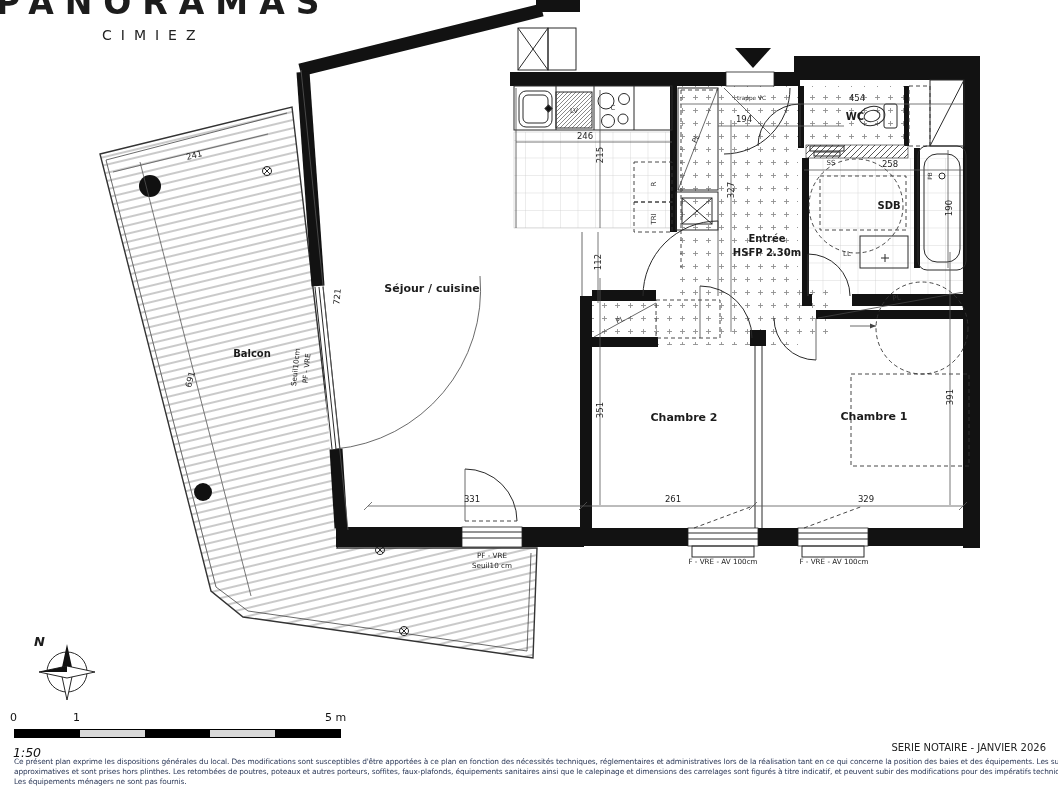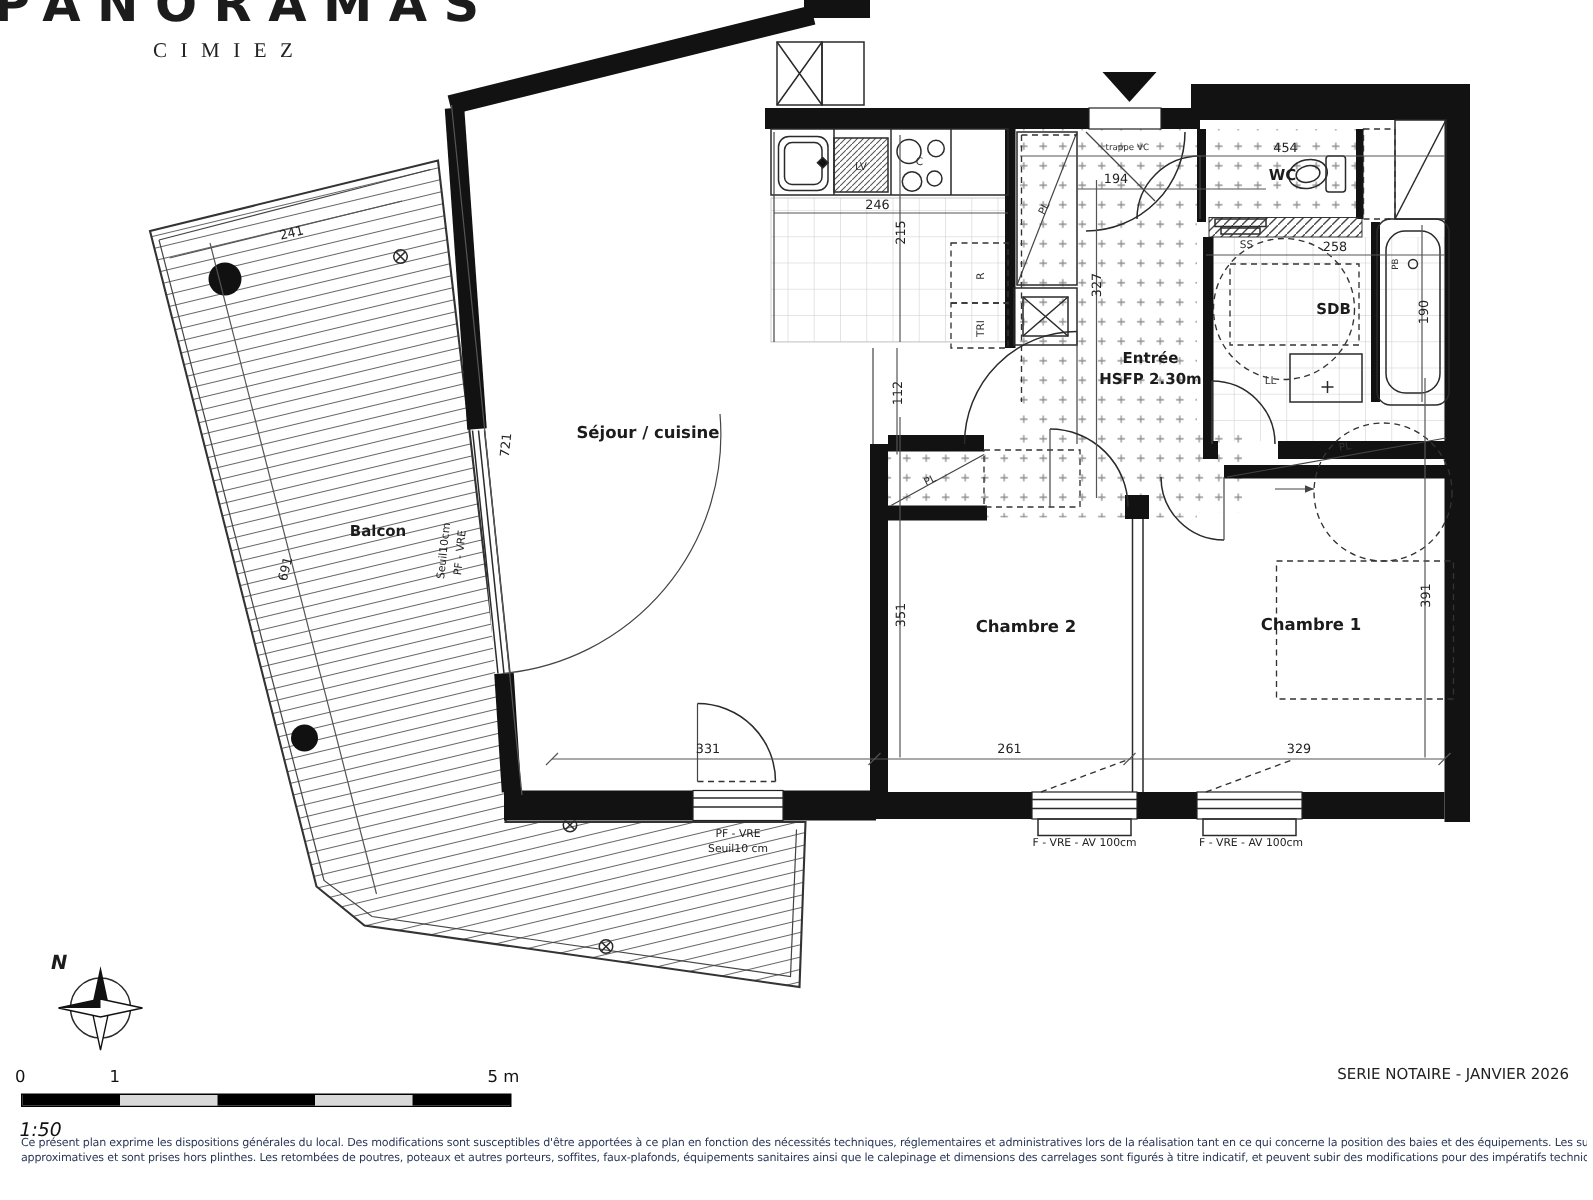--- a/index.html
+++ b/index.html
@@ -1,40 +1,40 @@
 <!DOCTYPE html>
 <html><head>
 <meta charset="utf-8">
 <style>
   html,body{margin:0;padding:0;background:#fff;}
   #stage{position:relative;width:1060px;height:800px;background:#fff;overflow:hidden;
          font-family:"DejaVu Sans","Liberation Sans",sans-serif;}
   .abs{position:absolute;}
   .brand{top:-17px;left:-4px;font-size:33px;font-weight:600;letter-spacing:11px;color:#1c1c1c;white-space:nowrap;}
-  .brand-sub{top:27px;left:102px;font-size:14px;font-weight:500;letter-spacing:9px;color:#222;font-family:Liberation Serif, serif;}
+  .brand-sub{top:27px;left:102px;font-size:14px;font-weight:500;letter-spacing:9px;color:#222;}
   svg{position:absolute;top:0;left:0;}
   svg text{font-family:"DejaVu Sans","Liberation Sans",sans-serif;fill:#1c1c1c;}
   .roomlbl{font-size:11px;font-weight:bold;}
   .roomlbl2{font-size:10px;font-weight:bold;}
   .dim{font-size:8.5px;fill:#222;}
   .tiny{font-size:7px;fill:#333;}
   .micro{font-size:5.8px;fill:#333;}
   .winlbl{font-size:7.2px;fill:#222;}
   .thin{stroke:#2a2a2a;stroke-width:1;fill:none;}
   .hair{stroke:#444;stroke-width:0.8;fill:none;}
   .dimline{stroke:#555;stroke-width:0.8;fill:none;}
   .dash{stroke:#333;stroke-width:0.9;fill:none;stroke-dasharray:4 3;}
   .wall{fill:#121212;}
   .wline{stroke:#121212;fill:none;}
   
   #scalebar{top:729px;left:14px;width:325px;height:7px;border:1px solid #000;display:flex;}
   #scalebar div{height:100%;}
   .sb-lab{top:711px;font-size:11px;color:#111;}
   #ratio{top:745px;left:13px;font-size:12.5px;color:#111;font-style:italic;}
-  #series{top:711px;right:14px;font-size:10px;color:#222;}
+  #series{top:742px;right:14px;font-size:10px;color:#222;}
   .legal{left:14px;width:1044px;font-size:7.4px;letter-spacing:-0.12px;color:#2a3757;white-space:nowrap;overflow:hidden;}
 </style>
 </head>
 <body>
 
 <div id="stage">
 
   <div class="abs brand">PANORAMAS</div>
   <div class="abs brand-sub">CIMIEZ</div>
 
@@ -330,13 +330,14 @@
     <div style="width:65px;background:#d9d9d9;"></div>
     <div style="width:65px;background:#000;"></div>
     <div style="width:65px;background:#d9d9d9;"></div>
     <div style="width:65px;background:#000;"></div>
   </div>
   <div id="ratio" class="abs">1:50</div>
 
   <div id="series" class="abs">SERIE NOTAIRE - JANVIER 2026</div>
   <div class="abs legal" style="top:757px;">Ce présent plan exprime les dispositions générales du local. Des modifications sont susceptibles d'être apportées à ce plan en fonction des nécessités techniques, réglementaires et administratives lors de la réalisation tant en ce qui concerne la position des baies et des équipements. Les surfaces sont</div>
   <div class="abs legal" style="top:767px;">approximatives et sont prises hors plinthes. Les retombées de poutres, poteaux et autres porteurs, soffites, faux-plafonds, équipements sanitaires ainsi que le calepinage et dimensions des carrelages sont figurés à titre indicatif, et peuvent subir des modifications pour des impératifs techniques.</div>
+  <div class="abs legal" style="top:777px;">Les équipements ménagers ne sont pas fournis.</div>
 </div>
 
 </body></html>

